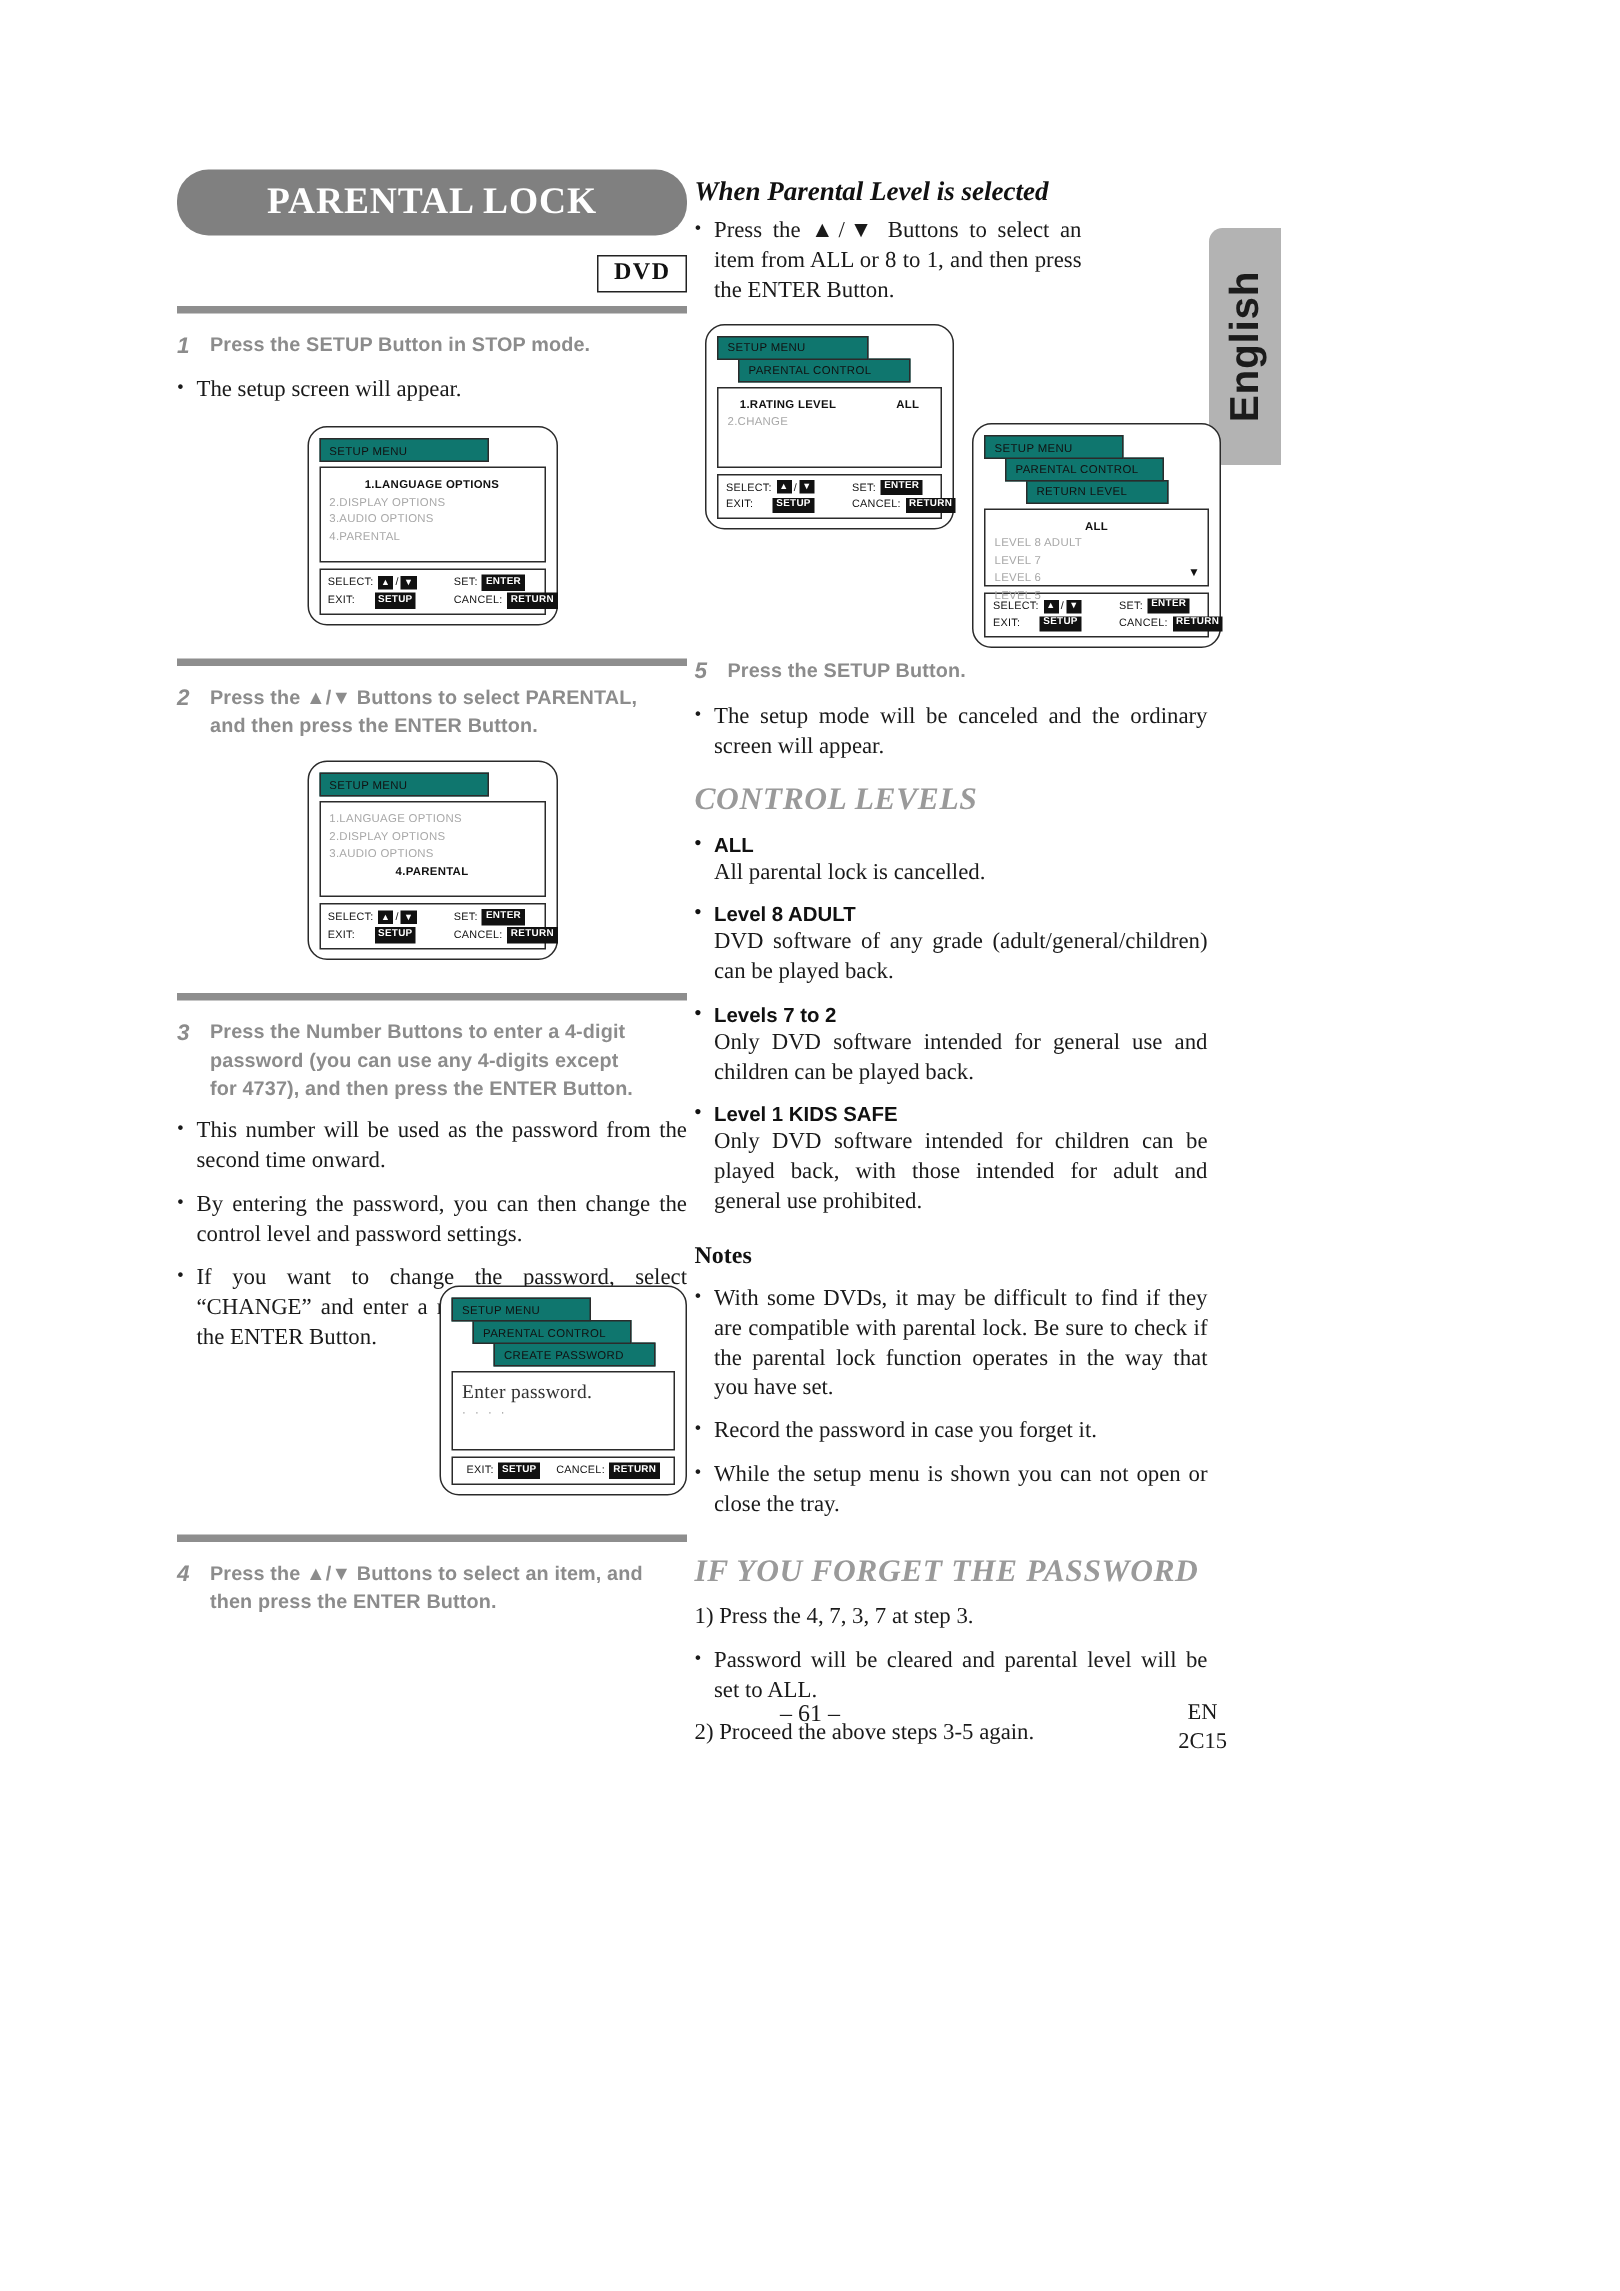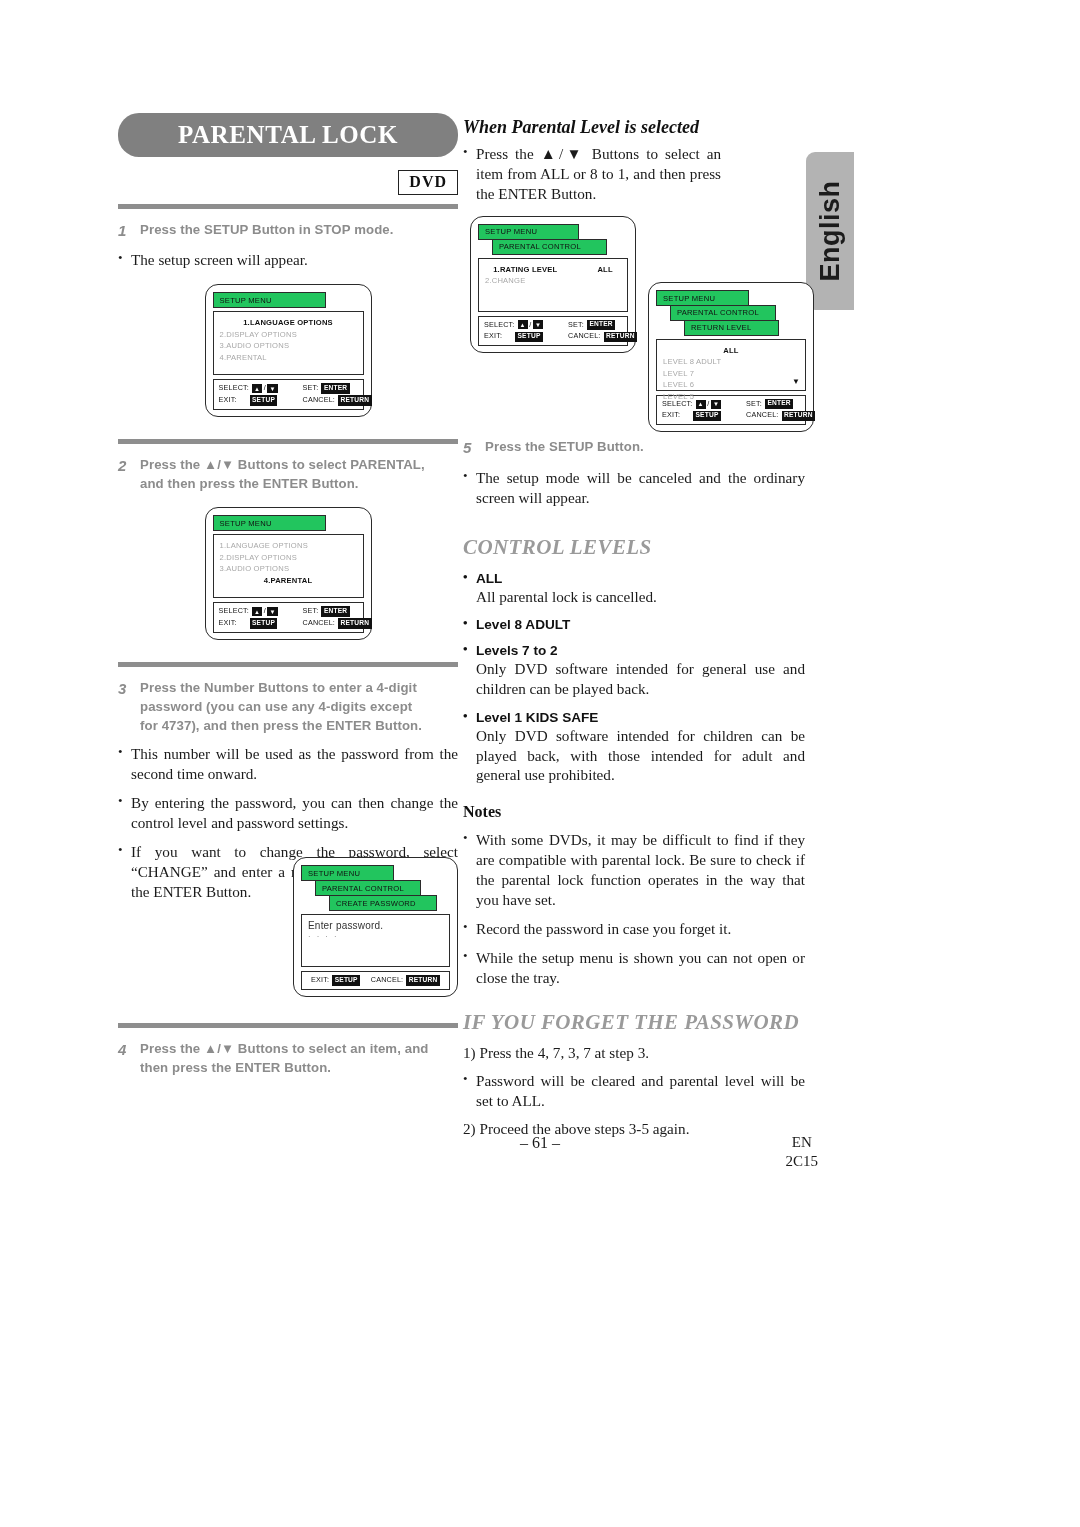--- a/index.html
+++ b/index.html
@@ -144,21 +144,21 @@
   .nb { text-align: left; }
 
   
   .sec-head {
     font-family: "Liberation Serif", serif;
     font-style: italic;
     font-weight: bold;
     font-size: 21px;
     color: #9a9a9a;
     letter-spacing: 0.4px;
-    margin-top: 27px;
+    margin-top: 12px;
   }
   .sub-head-italic {
     font-family: "Liberation Serif", serif;
     font-style: italic;
     font-weight: bold;
     font-size: 18px;
     color: #111;
     margin-bottom: 2px;
   }
   .lvl-head {
@@ -198,21 +198,21 @@
     position: relative;
     border: 1.7px solid #2a2a2a;
     border-radius: 13px;
     background: #fff;
     box-sizing: border-box;
     padding: 7px 7px 6px 7px;
   }
   .tv-tabs { position: relative; }
   .tv-tab {
     border: 1.2px solid #2b2b2b;
-    background: #22c55e;
+    background: #0f766e;
     font-family: "Liberation Sans", sans-serif;
     font-size: 7.6px;
     letter-spacing: 0.25px;
     color: #111;
     padding: 2.5px 6px 2.5px 6px;
     box-sizing: border-box;
     position: relative;
     z-index: 3;
   }
   .tv-tab.l2 { margin-left: 14px; margin-top: -1.2px; z-index: 2; }
@@ -233,22 +233,22 @@
     line-height: 1.52;
     color: #a8a8a8;
     white-space: nowrap;
   }
   .tv-item.sel { color: #111; font-weight: bold; text-align: center; }
   .tv-item .val {
     display: inline-block;
     margin-left: 40px;
   }
   .tv-note {
-    font-family: Liberation Sans, sans-serif;
-    font-size: 10px;
+    font-family: Liberation Serif, serif;
+    font-size: 13px;
     color: #333;
     letter-spacing: 0.2px;
   }
   .tv-dots {
     font-family: "Liberation Sans", sans-serif;
     font-size: 7.6px;
     letter-spacing: 2px;
     color: #8b8b8b;
     margin-top: 1px;
   }
@@ -582,20 +582,21 @@
       <div class="step-text">Press the SETUP Button.</div>
     </div>
     <div class="bullet">The setup mode will be canceled and the ordinary screen will appear.</div>
 
     <div class="sec-head">CONTROL LEVELS</div>
 
     <div class="lvl-head">ALL</div>
     <div class="lvl-body">All parental lock is cancelled.</div>
 
     <div class="lvl-head">Level 8 ADULT</div>
+    <div class="lvl-body">DVD software of any grade (adult/general/children) can be played back.</div>
 
     <div class="lvl-head">Levels 7 to 2</div>
     <div class="lvl-body">Only DVD software intended for general use and children can be played back.</div>
 
     <div class="lvl-head">Level 1 KIDS SAFE</div>
     <div class="lvl-body">Only DVD software intended for children can be played back, with those intended for adult and general use prohibited.</div>
 
     <div class="notes-head">Notes</div>
     <div class="bullet">With some DVDs, it may be difficult to find if they are compatible with parental lock. Be sure to check if the parental lock function operates in the way that you have set.</div>
     <div class="bullet">Record the password in case you forget it.</div>

